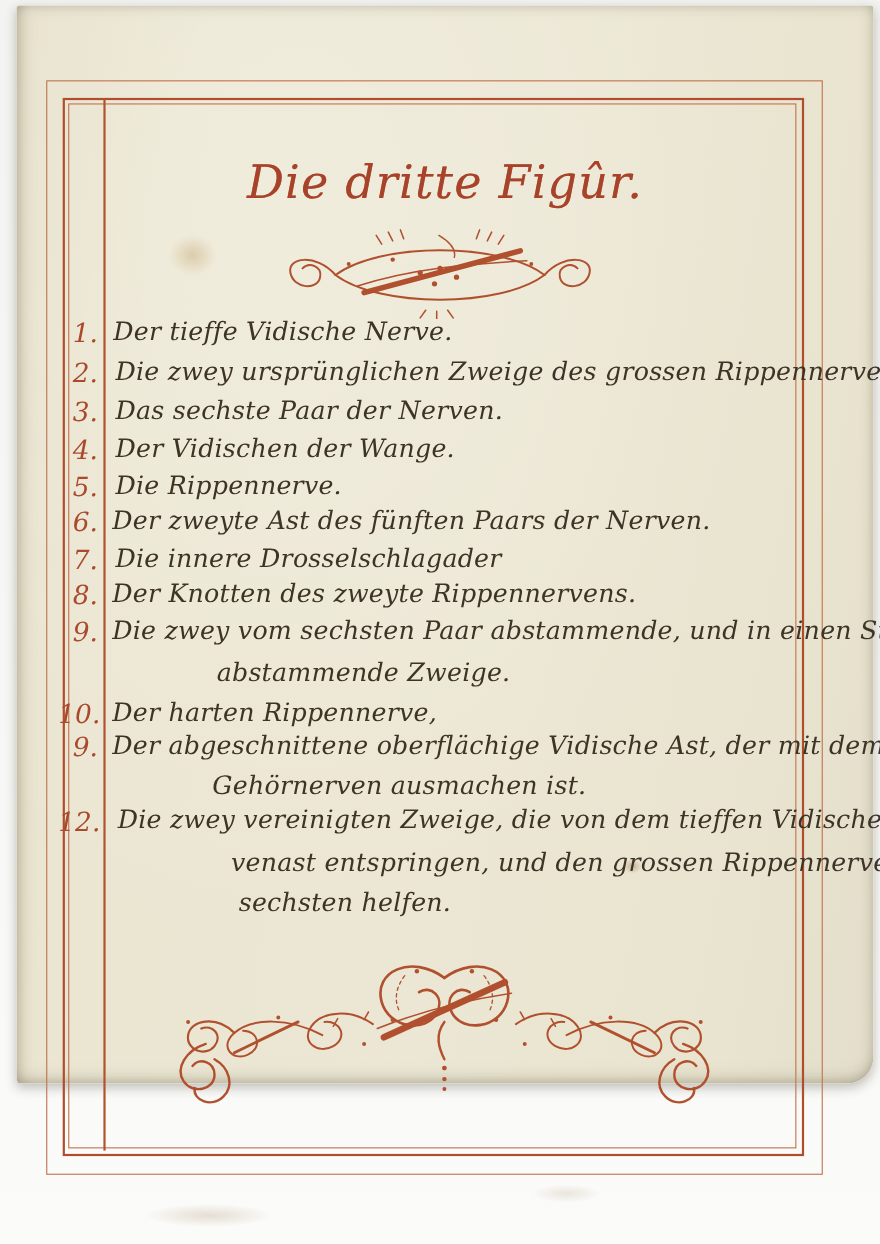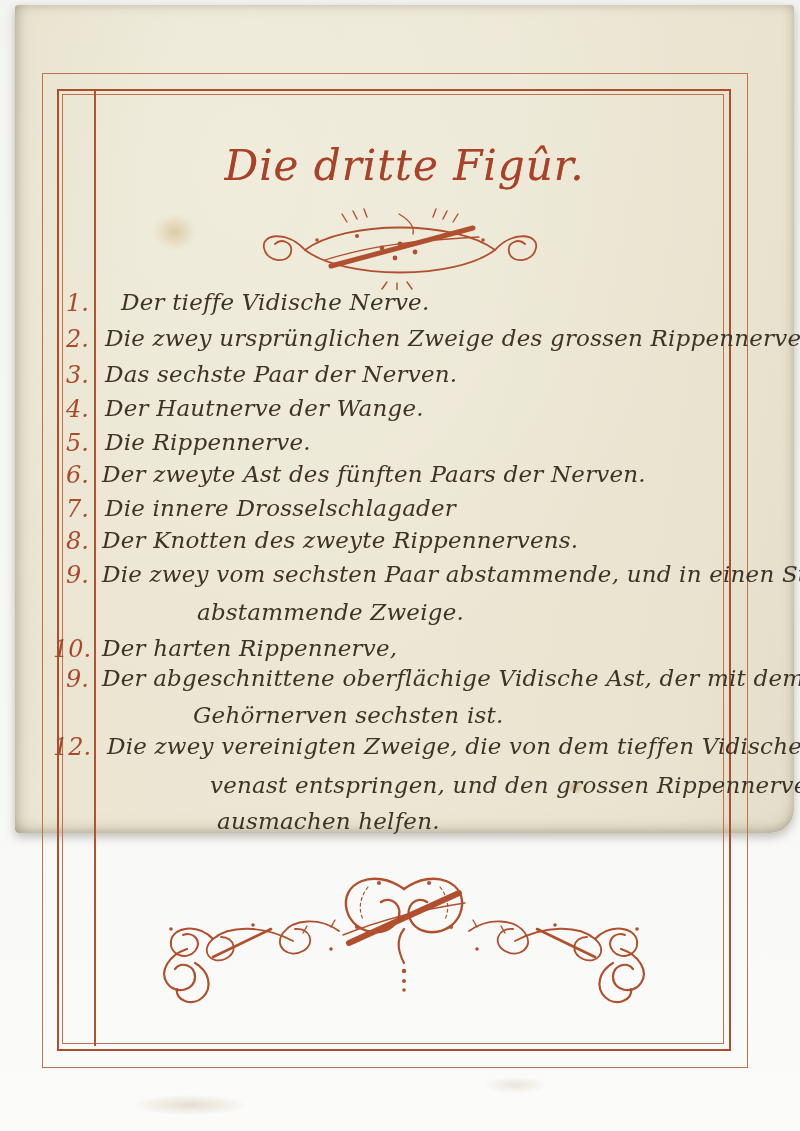--- a/index.html
+++ b/index.html
@@ -3,21 +3,21 @@
 <meta charset="utf-8">
 <style>
   html,body{margin:0;padding:0;}
   body{
     width:800px;height:1131px;position:relative;overflow:hidden;
     background:#f5f5f3;
     font-family:"DejaVu Serif", serif;
   }
   .scan-bg{position:absolute;inset:0;background:linear-gradient(180deg,#f3f3f1 0%,#f7f7f5 60%,#fbfbfa 100%);}
   .paper{
-    position:absolute;left:15px;top:5px;width:779px;height:828px;
+    position:absolute;left:15px;top:5px;width:779px;height:980px;
     background:
       radial-gradient(ellipse at 30% 20%, rgba(255,255,250,0.25), rgba(0,0,0,0) 60%),
       linear-gradient(100deg, #e6e0ca 0%, #ebe6d2 18%, #ece7d4 55%, #e9e4cf 85%, #e3decb 100%);
     border-radius:3px 3px 24px 4px;
     box-shadow:
       0 4px 10px rgba(60,55,40,0.30),
       inset 10px 0 16px -10px rgba(120,110,85,0.55),
       inset -8px 0 14px -10px rgba(120,110,85,0.45),
       inset 0 -10px 16px -10px rgba(120,110,85,0.55),
       inset 0 8px 14px -10px rgba(120,110,85,0.35);
@@ -88,33 +88,33 @@
         <circle cx="148" cy="50" r="2.4"></circle>
       <circle cx="110" cy="28" r="2"></circle>
         <circle cx="196" cy="28" r="2"></circle>
       <circle cx="70" cy="32" r="1.8"></circle>
         <circle cx="236" cy="32" r="1.8"></circle>
     </g>
   </svg>
 
   <div class="item" style="top:284px">
     <span class="num">1.</span>
-    <span class="l" style="left:106px">Der tieffe Vidische Nerve.</span>
+    <span class="l" style="left:88px">Der tieffe Vidische Nerve.</span>
   </div>
   <div class="item" style="top:320px">
     <span class="num">2.</span>
     <span class="l" style="left:90px">Die zwey ursprünglichen Zweige des grossen Rippennervens.</span>
   </div>
   <div class="item" style="top:356px">
     <span class="num">3.</span>
     <span class="l" style="left:90px">Das sechste Paar der Nerven.</span>
   </div>
   <div class="item" style="top:390px">
     <span class="num">4.</span>
-    <span class="l" style="left:90px">Der Hautnerve der Wange.</span>
+    <span class="l" style="left:90px">Der Vidischen der Wange.</span>
   </div>
   <div class="item" style="top:424px">
     <span class="num">5.</span>
     <span class="l" style="left:90px">Die Rippennerve.</span>
   </div>
   <div class="item" style="top:456px">
     <span class="num">6.</span>
     <span class="l" style="left:87px">Der zweyte Ast des fünften Paars der Nerven.</span>
   </div>
   <div class="item" style="top:490px">
@@ -130,27 +130,27 @@
     <span class="l" style="left:87px">Die zwey vom sechsten Paar abstammende, und in einen Stam̄</span>
     <span class="l" style="left:182px;top:38px">abstammende Zweige.</span>
   </div>
   <div class="item" style="top:630px">
     <span class="num">10.</span>
     <span class="l" style="left:87px">Der harten Rippennerve,</span>
   </div>
   <div class="item" style="top:660px">
     <span class="num">9.</span>
     <span class="l" style="left:87px">Der abgeschnittene oberflächige Vidische Ast, der mit dem harten</span>
-    <span class="l" style="left:178px;top:37px">Gehörnerven sechsten ist.</span>
+    <span class="l" style="left:178px;top:37px">Gehörnerven ausmachen ist.</span>
   </div>
   <div class="item" style="top:728px">
     <span class="num">12.</span>
     <span class="l" style="left:92px">Die zwey vereinigten Zweige, die von dem tieffen Vidischen Ner„</span>
     <span class="l" style="left:195px;top:39px">venast entspringen, und den grossen Rippennerven</span>
-    <span class="l" style="left:202px;top:75px">ausmachen helfen.</span>
+    <span class="l" style="left:202px;top:75px">sechsten helfen.</span>
   </div>
 
   <svg class="flourish-bottom" width="522" height="148" viewBox="0 0 522 148">
     <g class="ink" stroke-width="2">
 
       <path d="M261,18 C231,-4 196,12 204,40 C211,64 244,68 254,50 C262,35 248,24 238,31" stroke-width="2.4"></path>
       <path d="M261,18 C291,-4 326,12 318,40 C311,64 278,68 268,50 C260,35 274,24 284,31" stroke-width="2.4"></path>
       <path d="M206,72 L316,22" stroke-width="6"></path>
       <path d="M200,64 C240,48 282,38 322,32" stroke-width="1.4"></path>
       <path d="M261,58 C252,70 256,82 261,92" stroke-width="2.2"></path>

